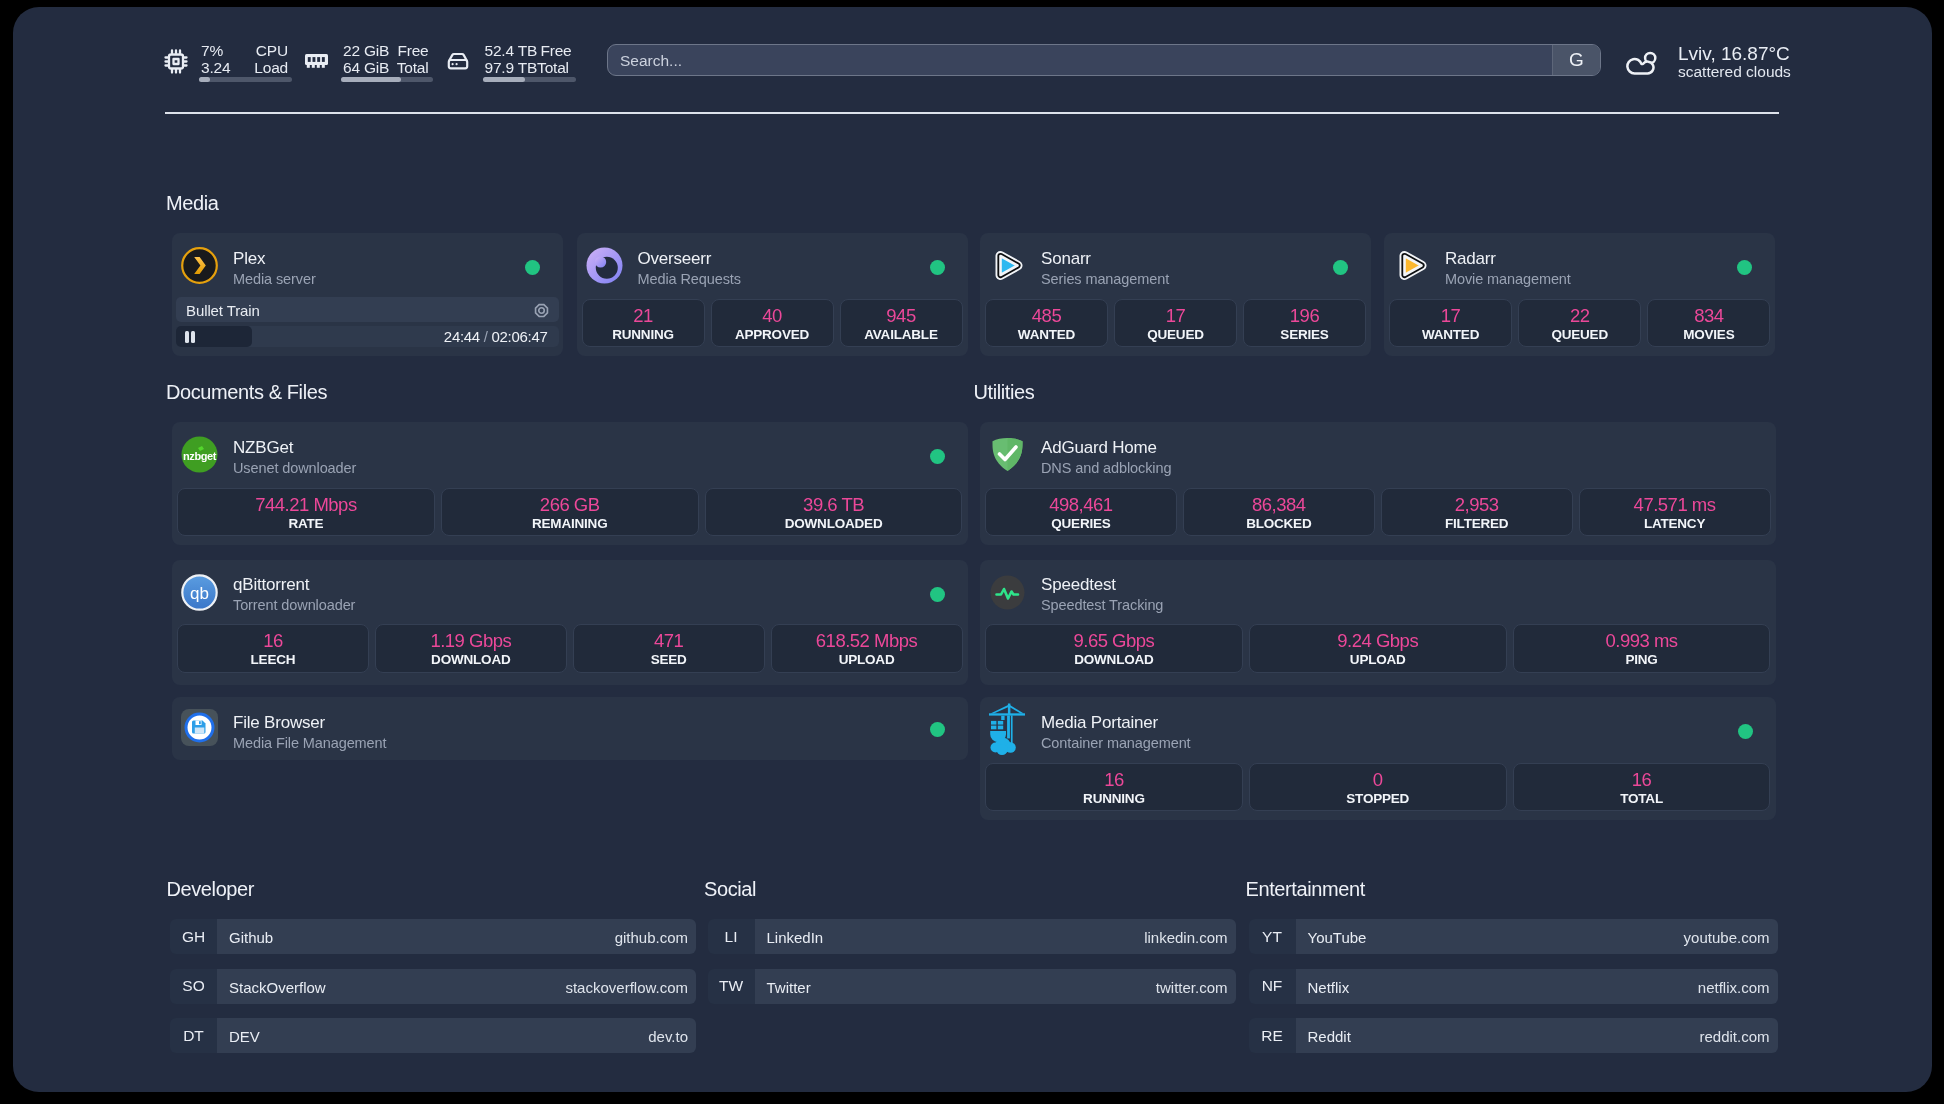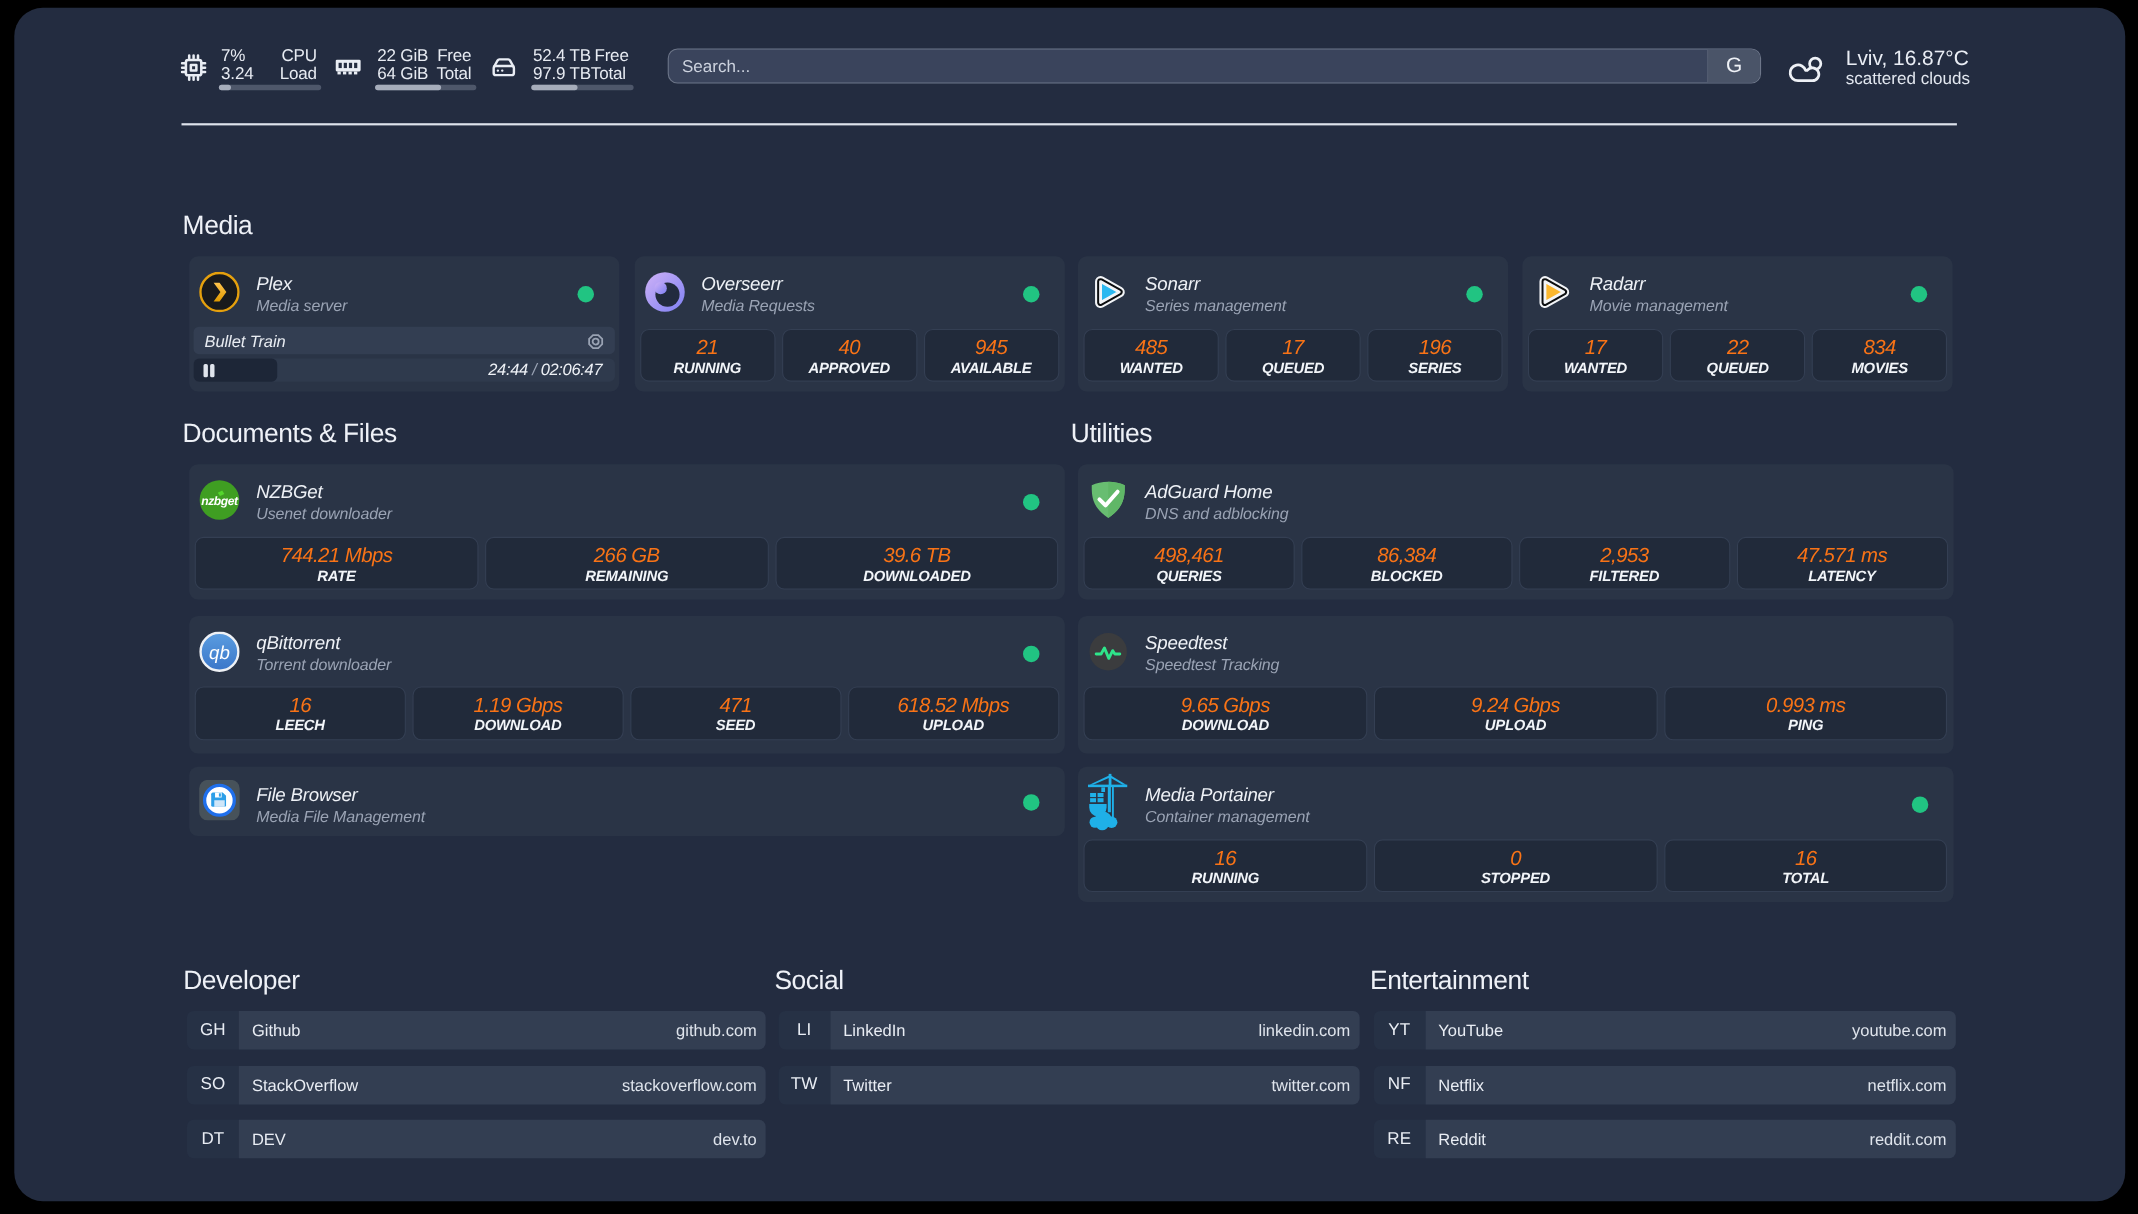--- a/index.html
+++ b/index.html
@@ -5,30 +5,30 @@
 * { margin:0; padding:0; box-sizing:border-box; }
 html,body { width:1944px; height:1104px; background:#000; overflow:hidden; }
 body { font-family:"Liberation Sans", sans-serif; }
 #page { position:absolute; left:13px; top:7px; width:1919px; height:1085px; background:#232c40; border-radius:26px; overflow:hidden; }
 .abs { position:absolute; }
 
 .resnum { font-size:15.5px; line-height:17px; color:#e7ebf2; white-space:nowrap; letter-spacing:-0.2px; }
 .bar { position:absolute; height:5px; border-radius:2.5px; background:#4e576a; }
 .bar .fill { position:absolute; left:0; top:0; height:5px; border-radius:2.5px; background:#a6adbb; }
 
-.h1 { position:absolute; font-size:24px; font-weight:400; color:#eef1f7; letter-spacing:-0.4px; }
-
-.card { position:absolute; background:#2a3446; border-radius:8px;font-style:italic; }
+.h1 { position:absolute; font-size:20px; font-weight:400; color:#eef1f7; letter-spacing:-0.4px; }
+
+.card { position:absolute; background:#2a3446; border-radius:8px; }
 .cico { position:absolute; left:9px; top:14px; width:37px; height:37px; }
 .ctitle { position:absolute; left:61px; top:15.5px; font-size:17px; font-weight:500; color:#eef1f6; letter-spacing:-0.2px; }
 .csub { position:absolute; left:61px; top:37.5px; font-size:14.5px; color:#9aa3b4; letter-spacing:-0.1px; }
 .dot { position:absolute; width:15px; height:15px; border-radius:50%; background:#21c482; top:27px; right:23px; }
 .stats { position:absolute; left:5px; right:5px; top:66px; height:48px; display:flex; gap:6px; }
 .stat { flex:1; background:#212a3a; border:1px solid #343f53; border-radius:8px; display:flex; flex-direction:column; align-items:center; justify-content:center; }
-.stat .n { font-size:18.5px; color:#f97316; margin-bottom:0px; letter-spacing:-0.5px; }
+.stat .n { font-size:18.5px; color:#ec4899; margin-bottom:0px; letter-spacing:-0.5px; }
 .stat .l { font-size:13.5px; font-weight:700; color:#f2f5f9; letter-spacing:-0.2px; }
 
 .bmrow { position:absolute; height:35px; }
 .bmabbr { position:absolute; left:0; top:0; bottom:0; width:47px; background:#263145; border-radius:6px 0 0 6px; display:flex; align-items:center; justify-content:center; font-size:15.5px; color:#e9edf4; }
 .bmbar { position:absolute; left:47px; right:0; top:0; bottom:0; background:#333e52; border-radius:0 6px 6px 0; }
 .bmname { position:absolute; left:12px; top:10px; font-size:15px; color:#e9edf4; }
 .bmurl { position:absolute; right:8px; top:10px; font-size:15px; color:#dfe4ec; }
 </style>
 </head>
 <body>

